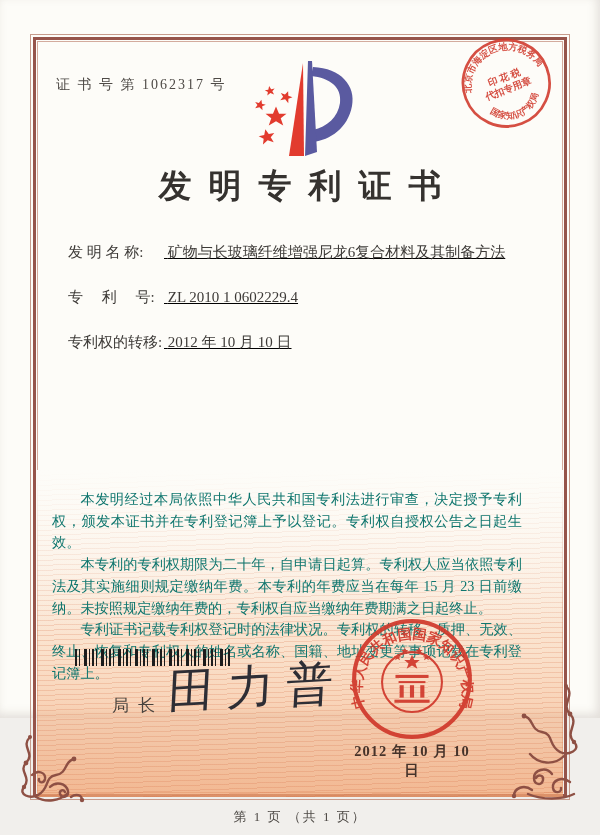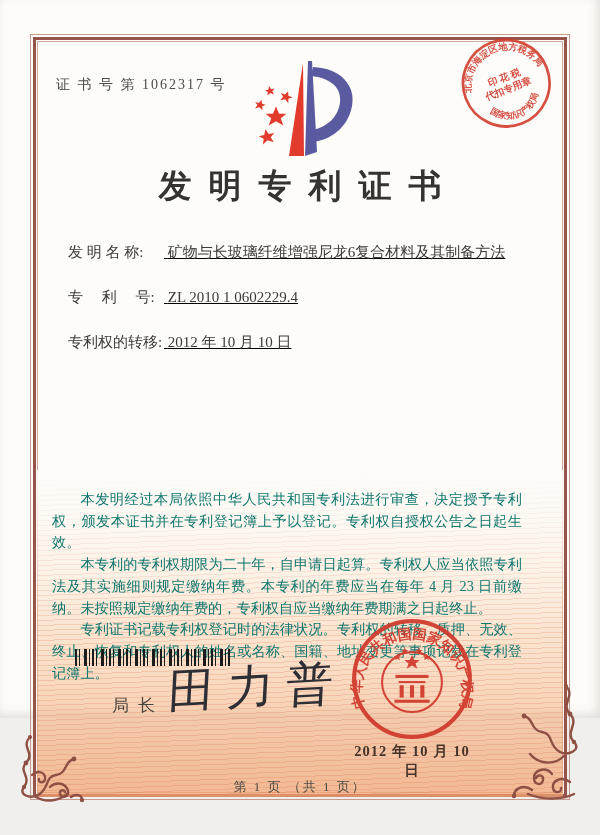--- a/index.html
+++ b/index.html
@@ -83,21 +83,21 @@
     position:absolute; left:352px; top:742px; width:120px; z-index:5;
     font-size:14.5px; text-align:center; color:#46332a; letter-spacing:1px;
     font-weight:600;
   }
   
   .ornament { position:absolute; z-index:2; }
   .ornament.left  { left:16px;  top:735px; }
   .ornament.right { right:18px; top:682px; transform:scaleX(-1); }
   
   .footer {
-    position:absolute; left:0; top:778px; width:600px; z-index:3;
+    position:absolute; left:0; top:808px; width:600px; z-index:3;
     text-align:center; font-size:13px; color:#4e4a46; letter-spacing:2px;
   }
 </style>
 </head>
 <body>
 
 <div class="paper">
 
   <div class="frame-outer">
     <div class="frame-inner">
@@ -158,21 +158,21 @@
       <span class="field-value">ZL 2010 1 0602229.4</span>
     </div>
     <div class="field-row">
       <span class="field-label">专利权的转移:</span>
       <span class="field-value">2012 年 10 月 10 日</span>
     </div>
   </div>
 
   <div class="paragraphs">
     <p>本发明经过本局依照中华人民共和国专利法进行审查，决定授予专利权，颁发本证书并在专利登记簿上予以登记。专利权自授权公告之日起生效。</p>
-    <p>本专利的专利权期限为二十年，自申请日起算。专利权人应当依照专利法及其实施细则规定缴纳年费。本专利的年费应当在每年 4 月 23 日前缴纳。未按照规定缴纳年费的，专利权自应当缴纳年费期满之日起终止。</p>
+    <p>本专利的专利权期限为二十年，自申请日起算。专利权人应当依照专利法及其实施细则规定缴纳年费。本专利的年费应当在每年 15 月 23 日前缴纳。未按照规定缴纳年费的，专利权自应当缴纳年费期满之日起终止。</p>
     <p>专利证书记载专利权登记时的法律状况。专利权的转移、质押、无效、终止、恢复和专利权人的姓名或名称、国籍、地址变更等事项记载在专利登记簿上。</p>
   </div>
 
   <div class="barcode"></div>
 
   <div class="sig-label">局长</div>
   <div class="sig-name">田力普</div>
 
   <div class="office-stamp">
     <svg width="124" height="124" viewBox="0 0 120 120">

